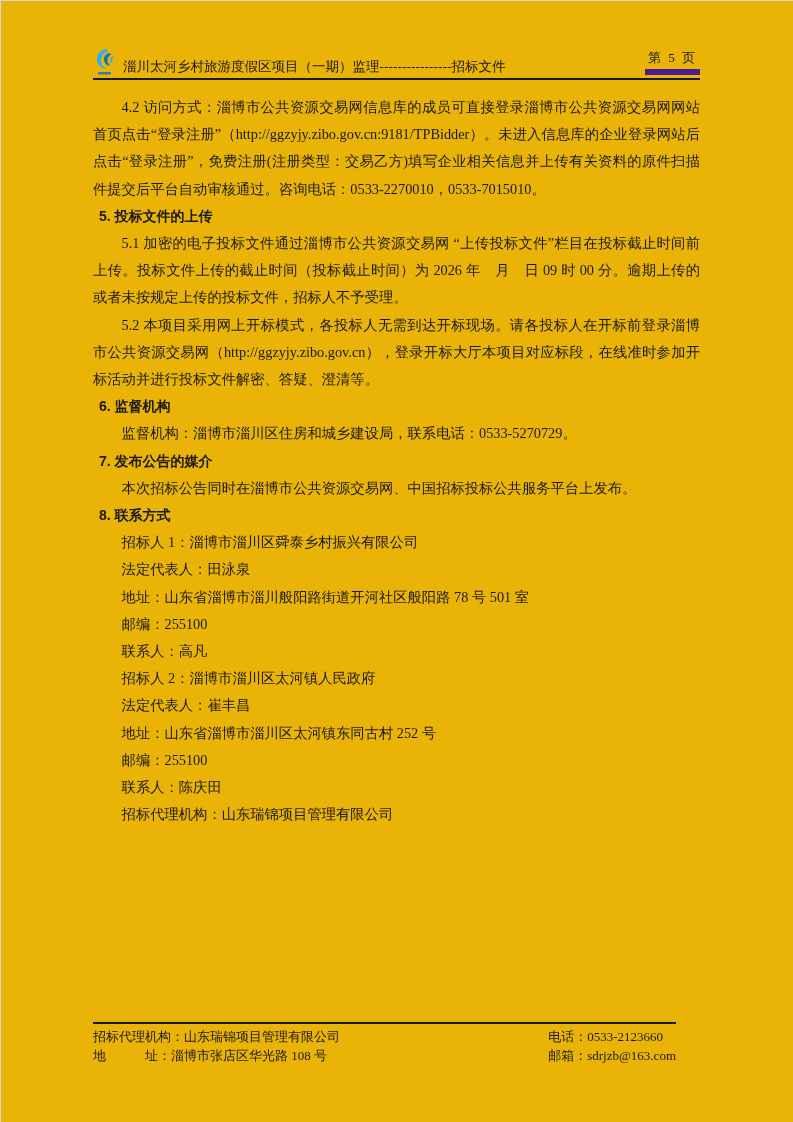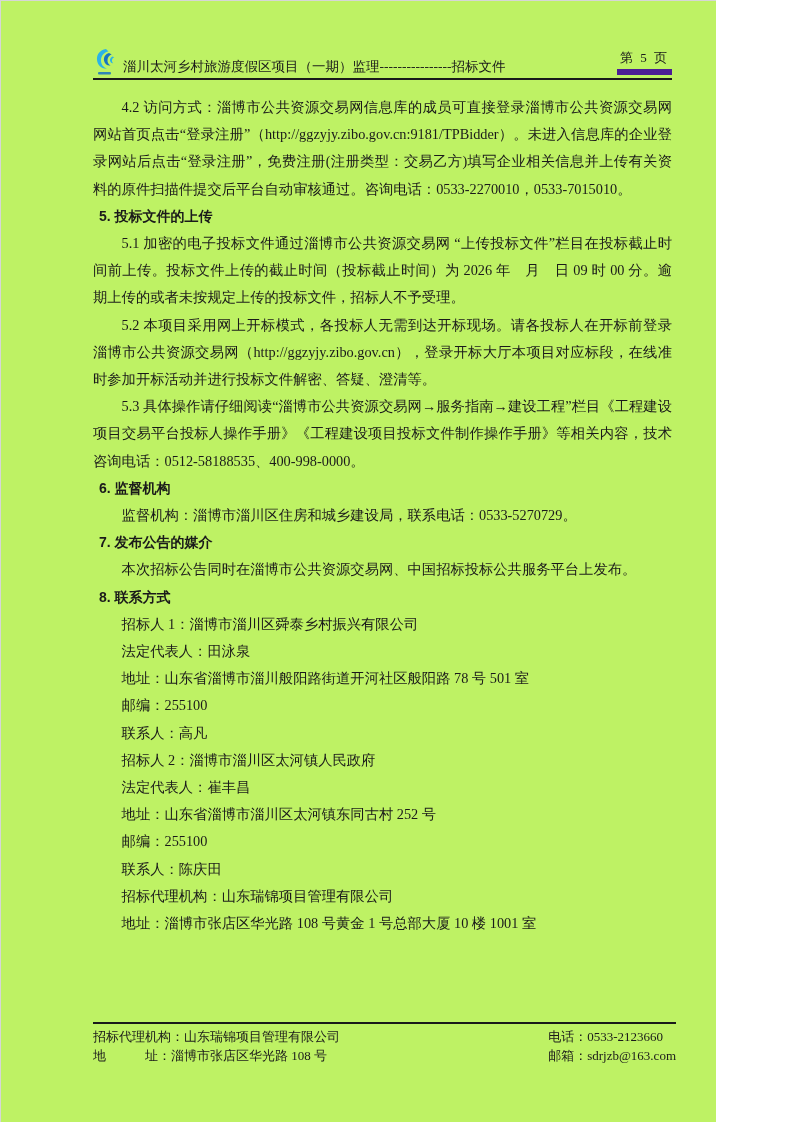--- a/index.html
+++ b/index.html
@@ -1,23 +1,23 @@
 <!DOCTYPE html>
 <html><head>
 <meta charset="utf-8">
 <style>
   html,body { margin:0; padding:0; background:#ffffff; }
   .page {
     position:relative;
-    width:716px; height:1122px;
+    width:793px; height:1122px;
     box-sizing:border-box;
-    background:#bef264;
+    background:#eab308;
     border-left:1px solid #d6d6d6;
     border-top:1px solid #d6d6d6;
-    padding:42px 44px 0 92px;
+    padding:42px 93px 0 92px;
     font-family:"Liberation Serif","DejaVu Serif",serif;
     color:#1a1a1a;
     overflow:hidden;
   }
   
   .header {
     display:flex; justify-content:space-between; align-items:flex-end;
     border-bottom:2px solid #1a1a1a;
     padding-bottom:3px;
   }
@@ -75,38 +75,36 @@
       <span class="doc-title">淄川太河乡村旅游度假区项目（一期）监理----------------招标文件</span>
     </div>
     <span class="page-num">第 5 页</span>
   </div>
 
   <div class="content" id="content">
       <p class="paragraph">4.2 访问方式：淄博市公共资源交易网信息库的成员可直接登录淄博市公共资源交易网网站首页点击“登录注册”（http://ggzyjy.zibo.gov.cn:9181/TPBidder）。未进入信息库的企业登录网站后点击“登录注册”，免费注册(注册类型：交易乙方)填写企业相关信息并上传有关资料的原件扫描件提交后平台自动审核通过。咨询电话：0533-2270010，0533-7015010。</p>
       <p class="heading">5. 投标文件的上传</p>
       <p class="paragraph">5.1 加密的电子投标文件通过淄博市公共资源交易网 “上传投标文件”栏目在投标截止时间前上传。投标文件上传的截止时间（投标截止时间）为 2026 年　月　日 09 时 00 分。逾期上传的或者未按规定上传的投标文件，招标人不予受理。</p>
       <p class="paragraph">5.2 本项目采用网上开标模式，各投标人无需到达开标现场。请各投标人在开标前登录淄博市公共资源交易网（http://ggzyjy.zibo.gov.cn），登录开标大厅本项目对应标段，在线准时参加开标活动并进行投标文件解密、答疑、澄清等。</p>
-      <p class="paragraph">5.3 具体操作请仔细阅读“淄博市公共资源交易网→服务指南→建设工程”栏目《工程建设项目交易平台投标人操作手册》《工程建设项目投标文件制作操作手册》等相关内容，技术咨询电话：0512-58188535、400-998-0000。</p>
       <p class="heading">6. 监督机构</p>
       <p class="paragraph">监督机构：淄博市淄川区住房和城乡建设局，联系电话：0533-5270729。</p>
       <p class="heading">7. 发布公告的媒介</p>
       <p class="paragraph">本次招标公告同时在淄博市公共资源交易网、中国招标投标公共服务平台上发布。</p>
       <p class="heading">8. 联系方式</p>
       <p class="line">招标人 1：淄博市淄川区舜泰乡村振兴有限公司</p>
       <p class="line">法定代表人：田泳泉</p>
       <p class="line">地址：山东省淄博市淄川般阳路街道开河社区般阳路 78 号 501 室</p>
       <p class="line">邮编：255100</p>
       <p class="line">联系人：高凡</p>
       <p class="line">招标人 2：淄博市淄川区太河镇人民政府</p>
       <p class="line">法定代表人：崔丰昌</p>
       <p class="line">地址：山东省淄博市淄川区太河镇东同古村 252 号</p>
       <p class="line">邮编：255100</p>
       <p class="line">联系人：陈庆田</p>
       <p class="line">招标代理机构：山东瑞锦项目管理有限公司</p>
-      <p class="line">地址：淄博市张店区华光路 108 号黄金 1 号总部大厦 10 楼 1001 室</p>
     </div>
 
   <div class="footer">
     <div>
       <p>招标代理机构：山东瑞锦项目管理有限公司</p>
       <p>地　　　址：淄博市张店区华光路 108 号</p>
     </div>
     <div>
       <p>电话：0533-2123660</p>
       <p>邮箱：sdrjzb@163.com</p>

